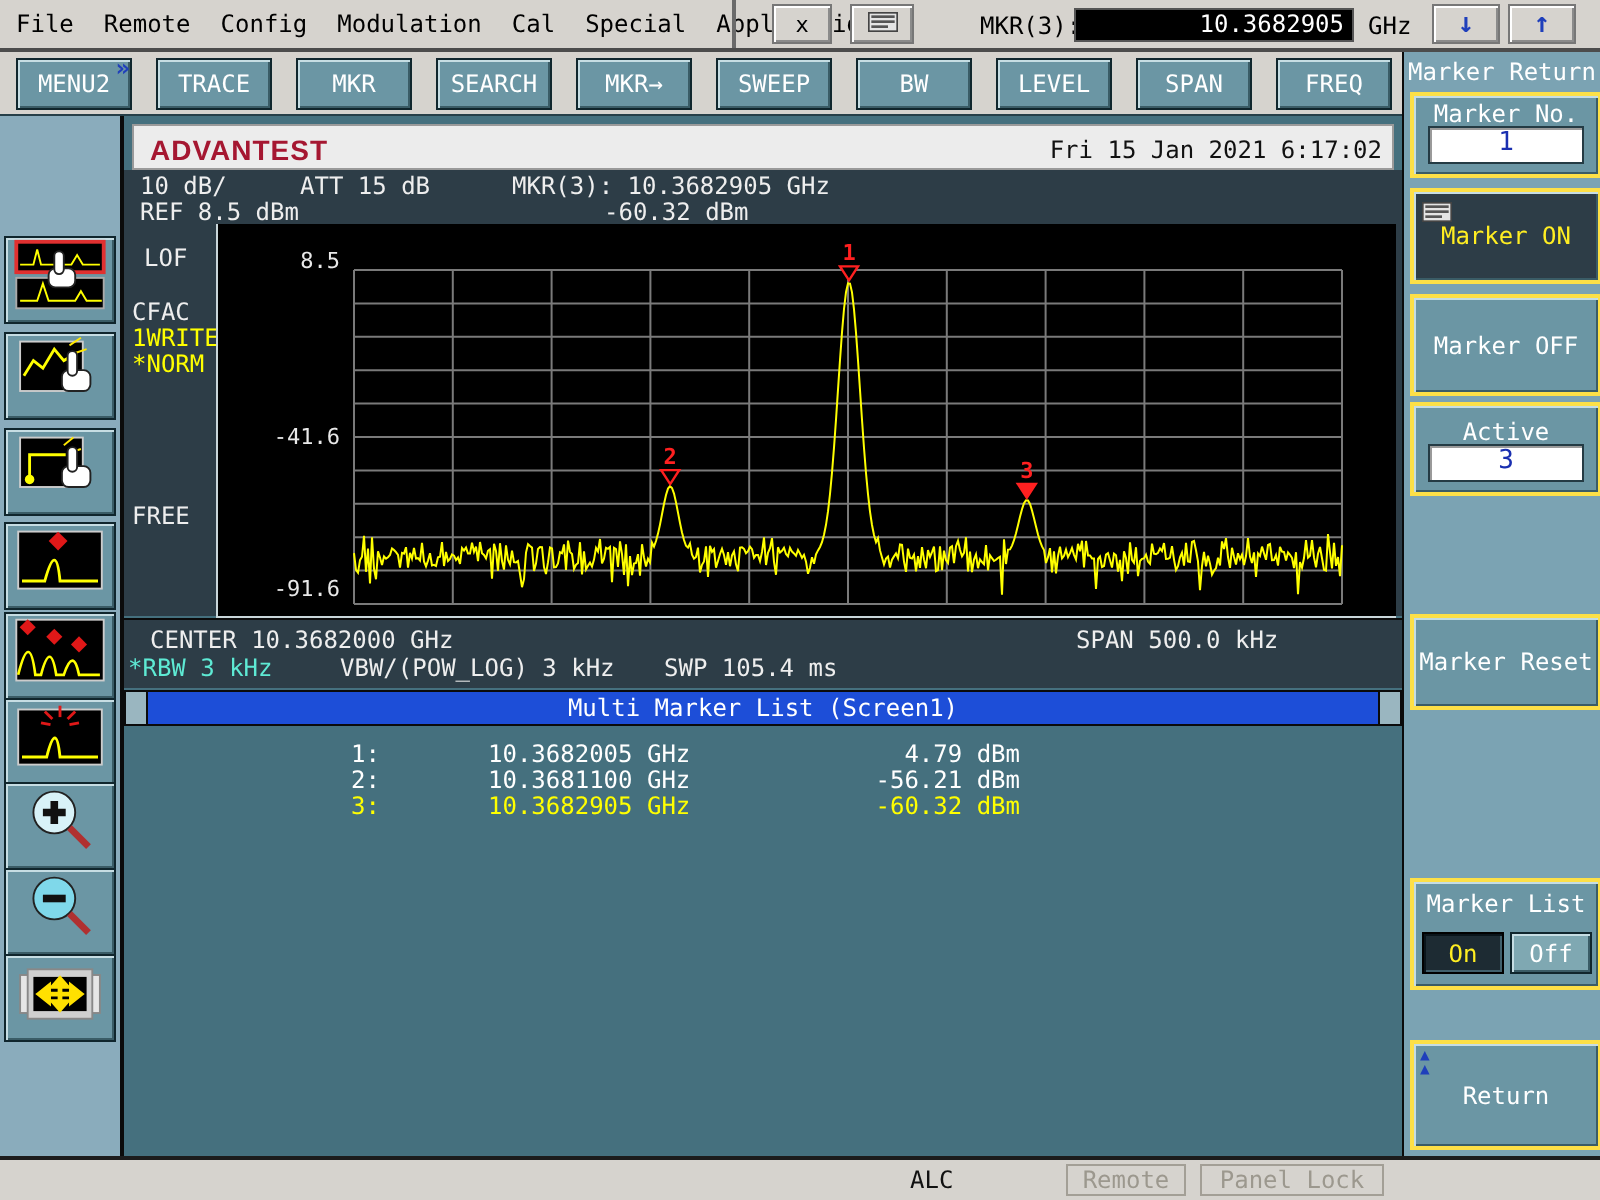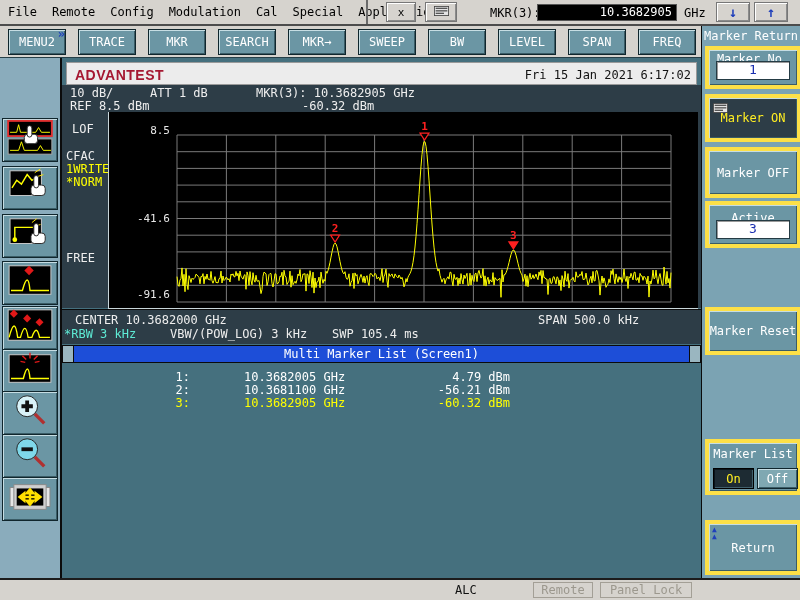--- a/index.html
+++ b/index.html
@@ -37,21 +37,21 @@
   .left-sidebar{position:absolute;left:0;top:58px;width:62px;height:520px;background:#8aacbc;
                 border-right:2px solid #0b0b0b;box-sizing:border-box;}
   .ls-btn{position:absolute;left:2px;width:56px;height:44px;background:#6b96a4;
           border:1px solid #10262d;box-shadow:inset 1px 1px 0 #c6dde3,inset -1px -1px 0 #3a5c66;
           display:flex;align-items:center;justify-content:center;box-sizing:border-box;}
 
   
   .right-panel{position:absolute;left:701px;top:26px;width:99px;height:552px;background:#7ba3b3;border-left:1px solid #0b0b0b;box-sizing:border-box;}
   .rp-title{position:absolute;top:3px;left:0;width:100%;text-align:center;color:#fff;font-size:12px;}
   .rp-btn{position:absolute;left:3px;width:96px;background:#6b96a4;color:#fff;font-size:12px;
-          border:4px solid #fde047;box-shadow:inset 1px 1px 0 #c6dde3,inset -1px -1px 0 #3a5c66;
+          border:2px solid #fde047;box-shadow:inset 1px 1px 0 #c6dde3,inset -1px -1px 0 #3a5c66;
           box-sizing:border-box;text-align:center;}
   .rp-center{display:flex;align-items:center;justify-content:center;}
   #btn-marker-no{top:20px;height:43px;}
   #btn-marker-no .rp-label{position:absolute;top:2px;width:100%;}
   .rp-field{position:absolute;left:7px;right:7px;bottom:5px;height:17px;background:#fff;color:#1a2fb0;
             border:1px solid #243b44;box-shadow:inset 1px 1px 0 #9a9a9a;font-size:13px;line-height:16px;text-align:center;}
   #btn-marker-on{top:68px;height:48px;background:#2d3d47;color:#ffee22;}
   #btn-marker-off{top:121px;height:51px;}
   #btn-active-marker{top:175px;height:47px;}
   #btn-active-marker .rp-label{position:absolute;top:6px;width:100%;}
@@ -306,21 +306,21 @@
   </div>
 
   <div class="display">
     <div class="brand-strip">
       <span class="brand">ADVANTEST</span>
       <span class="datetime">Fri 15 Jan 2021 6:17:02</span>
     </div>
 
     <div class="info-bar">
       <span id="inf-scale">10 dB/</span>
-      <span id="inf-att">ATT 1 dB</span>
+      <span id="inf-att">ATT 15 dB</span>
       <span id="inf-mkr">MKR(3): 10.3682905 GHz</span>
       <span id="inf-ref">REF 8.5 dBm</span>
       <span id="inf-lvl">-60.32 dBm</span>
     </div>
 
     <div class="trace-region">
       <div class="mode-col">
         <span id="md-lof">LOF</span>
         <span id="md-cfac">CFAC</span>
         <span id="md-write">1WRITE</span>

